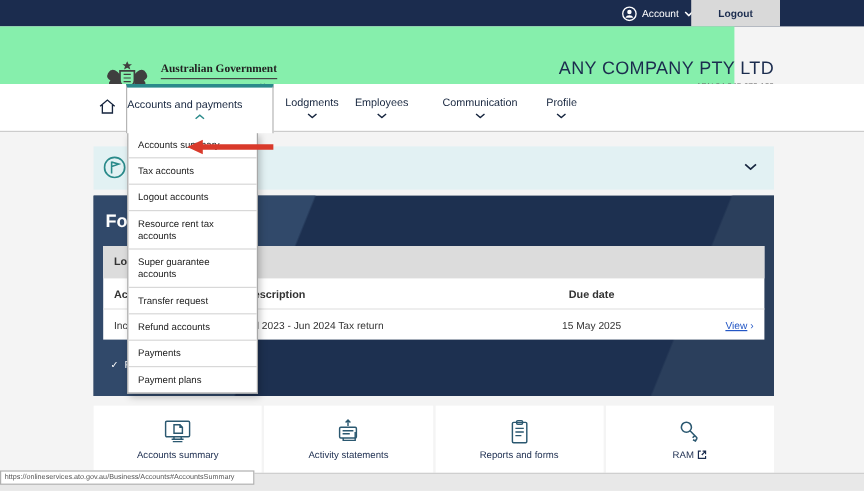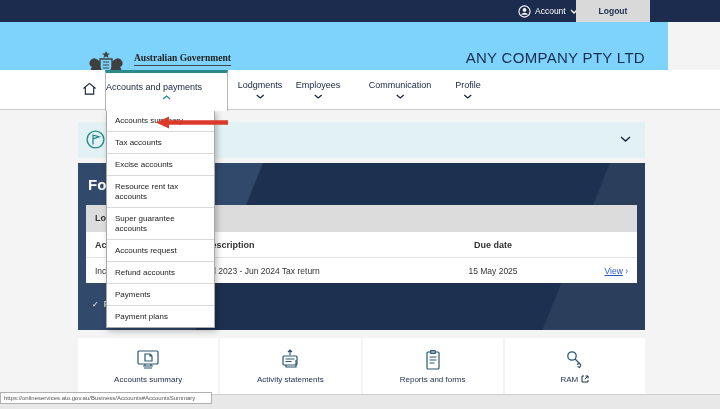--- a/index.html
+++ b/index.html
@@ -5,21 +5,21 @@
   * { margin:0; padding:0; box-sizing:border-box; }
   html,body { width:720px; height:409px; font-family:"Liberation Sans", sans-serif; }
   body { position:relative; background:#f4f4f4; overflow:hidden; }
 
   
   .topbar { position:absolute; left:0; top:0; width:720px; height:22px; background:#1b2c4e; }
   .account-group { position:absolute; left:518px; top:0; height:22px; display:flex; align-items:center; gap:4px; color:#fff; font-size:8.5px; cursor:pointer; }
   .logout-tab { position:absolute; left:576px; top:0; width:74px; height:22px; background:#d9d9d9; color:#1b2c4e; font-size:8.5px; font-weight:bold; display:flex; align-items:center; justify-content:center; cursor:pointer; }
 
   
-  .header { position:absolute; left:0; top:22px; width:668px; height:48px; background:#7dd3fc; }
+  .header { position:absolute; left:0; top:22px; width:612px; height:48px; background:#86efac; }
   .logo { position:absolute; left:86px; top:28px; display:flex; gap:8px; align-items:center; }
   .logo-text { font-family:"Liberation Serif", serif; color:#222; }
   .logo-line1 { font-size:9.5px; font-weight:bold; }
   .logo-divider { height:1px; background:#444; margin:2px 0; }
   .logo-line2 { font-size:8.5px; font-weight:bold; }
   .company-block { position:absolute; left:440px; top:27px; width:205px; text-align:right; }
   .company-name { font-size:15px; color:#1b2c4e; letter-spacing:.3px; }
   .company-abn { font-size:7px; color:#666; margin-top:3px; }
   .switch-abn { display:inline-block; margin-top:4px; font-size:7px; color:#333; background:#fff; border:1px solid #999; border-radius:2px; padding:2px 7px; cursor:pointer; }
 
@@ -209,24 +209,24 @@
   </div>
 
   <div class="status-line">
     <span class="check">✓</span><span>Payments are up to date.</span>
   </div>
 </div>
 
 <div class="dropdown">
   <div class="item">Accounts summary</div>
   <div class="item">Tax accounts</div>
-  <div class="item">Excise accounts</div>
+  <div class="item">Logout accounts</div>
   <div class="item">Resource rent tax accounts</div>
   <div class="item">Super guarantee accounts</div>
-  <div class="item">Accounts request</div>
+  <div class="item">Transfer request</div>
   <div class="item">Refund accounts</div>
   <div class="item">Payments</div>
   <div class="item">Payment plans</div>
 </div>
 
 <div class="red-arrow">
   <svg width="72" height="13" viewBox="0 0 72 13">
       <polygon points="0,6.5 13,0.5 13,4.3 72,4.3 72,8.7 13,8.7 13,12.5" fill="#d93a2b"></polygon>
     </svg>
 </div>

